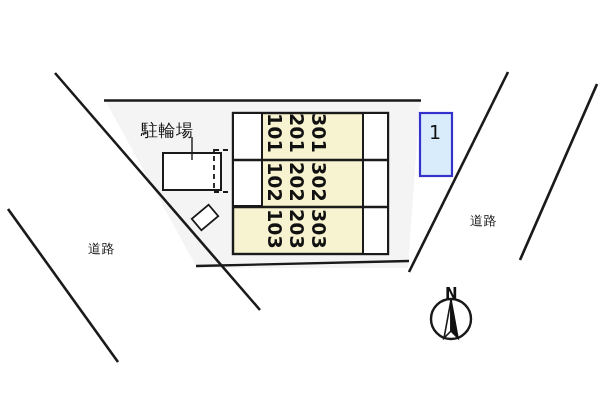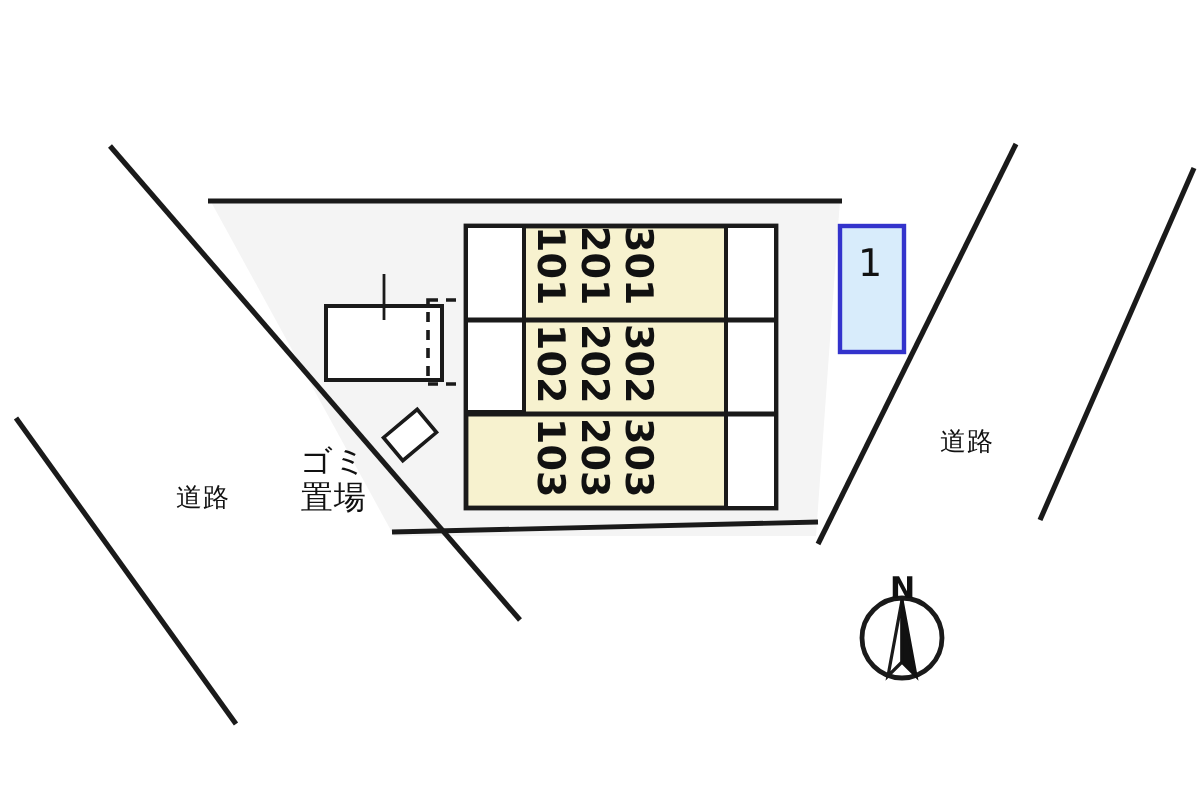--- a/index.html
+++ b/index.html
@@ -120,23 +120,22 @@
 
       <polygon points="451,300 458,338 451,331" fill="#111111" stroke="#111111" stroke-width="1.6"></polygon>
     </g>
 
   </svg>
 
   <div class="label-text road-label" style="left:88px; top:240px;">道路</div>
 
   <div class="label-text road-label" style="left:470px; top:212px;">道路</div>
 
+  <div class="label-text facility-label" style="left:141px; top:119px;">駐輪場</div>
 
-  <div class="label-text gomi-label" style="left:150px; top:222px;">ゴミ
-置場</div>
 
   <div class="unit-label" style="left:330px; top:113px;">301</div>
   <div class="unit-label" style="left:308px; top:113px;">201</div>
   <div class="unit-label" style="left:286px; top:113px;">101</div>
 
   <div class="unit-label" style="left:330px; top:162px;">302</div>
   <div class="unit-label" style="left:308px; top:162px;">202</div>
   <div class="unit-label" style="left:286px; top:162px;">102</div>
 
   <div class="unit-label" style="left:330px; top:209px;">303</div>

